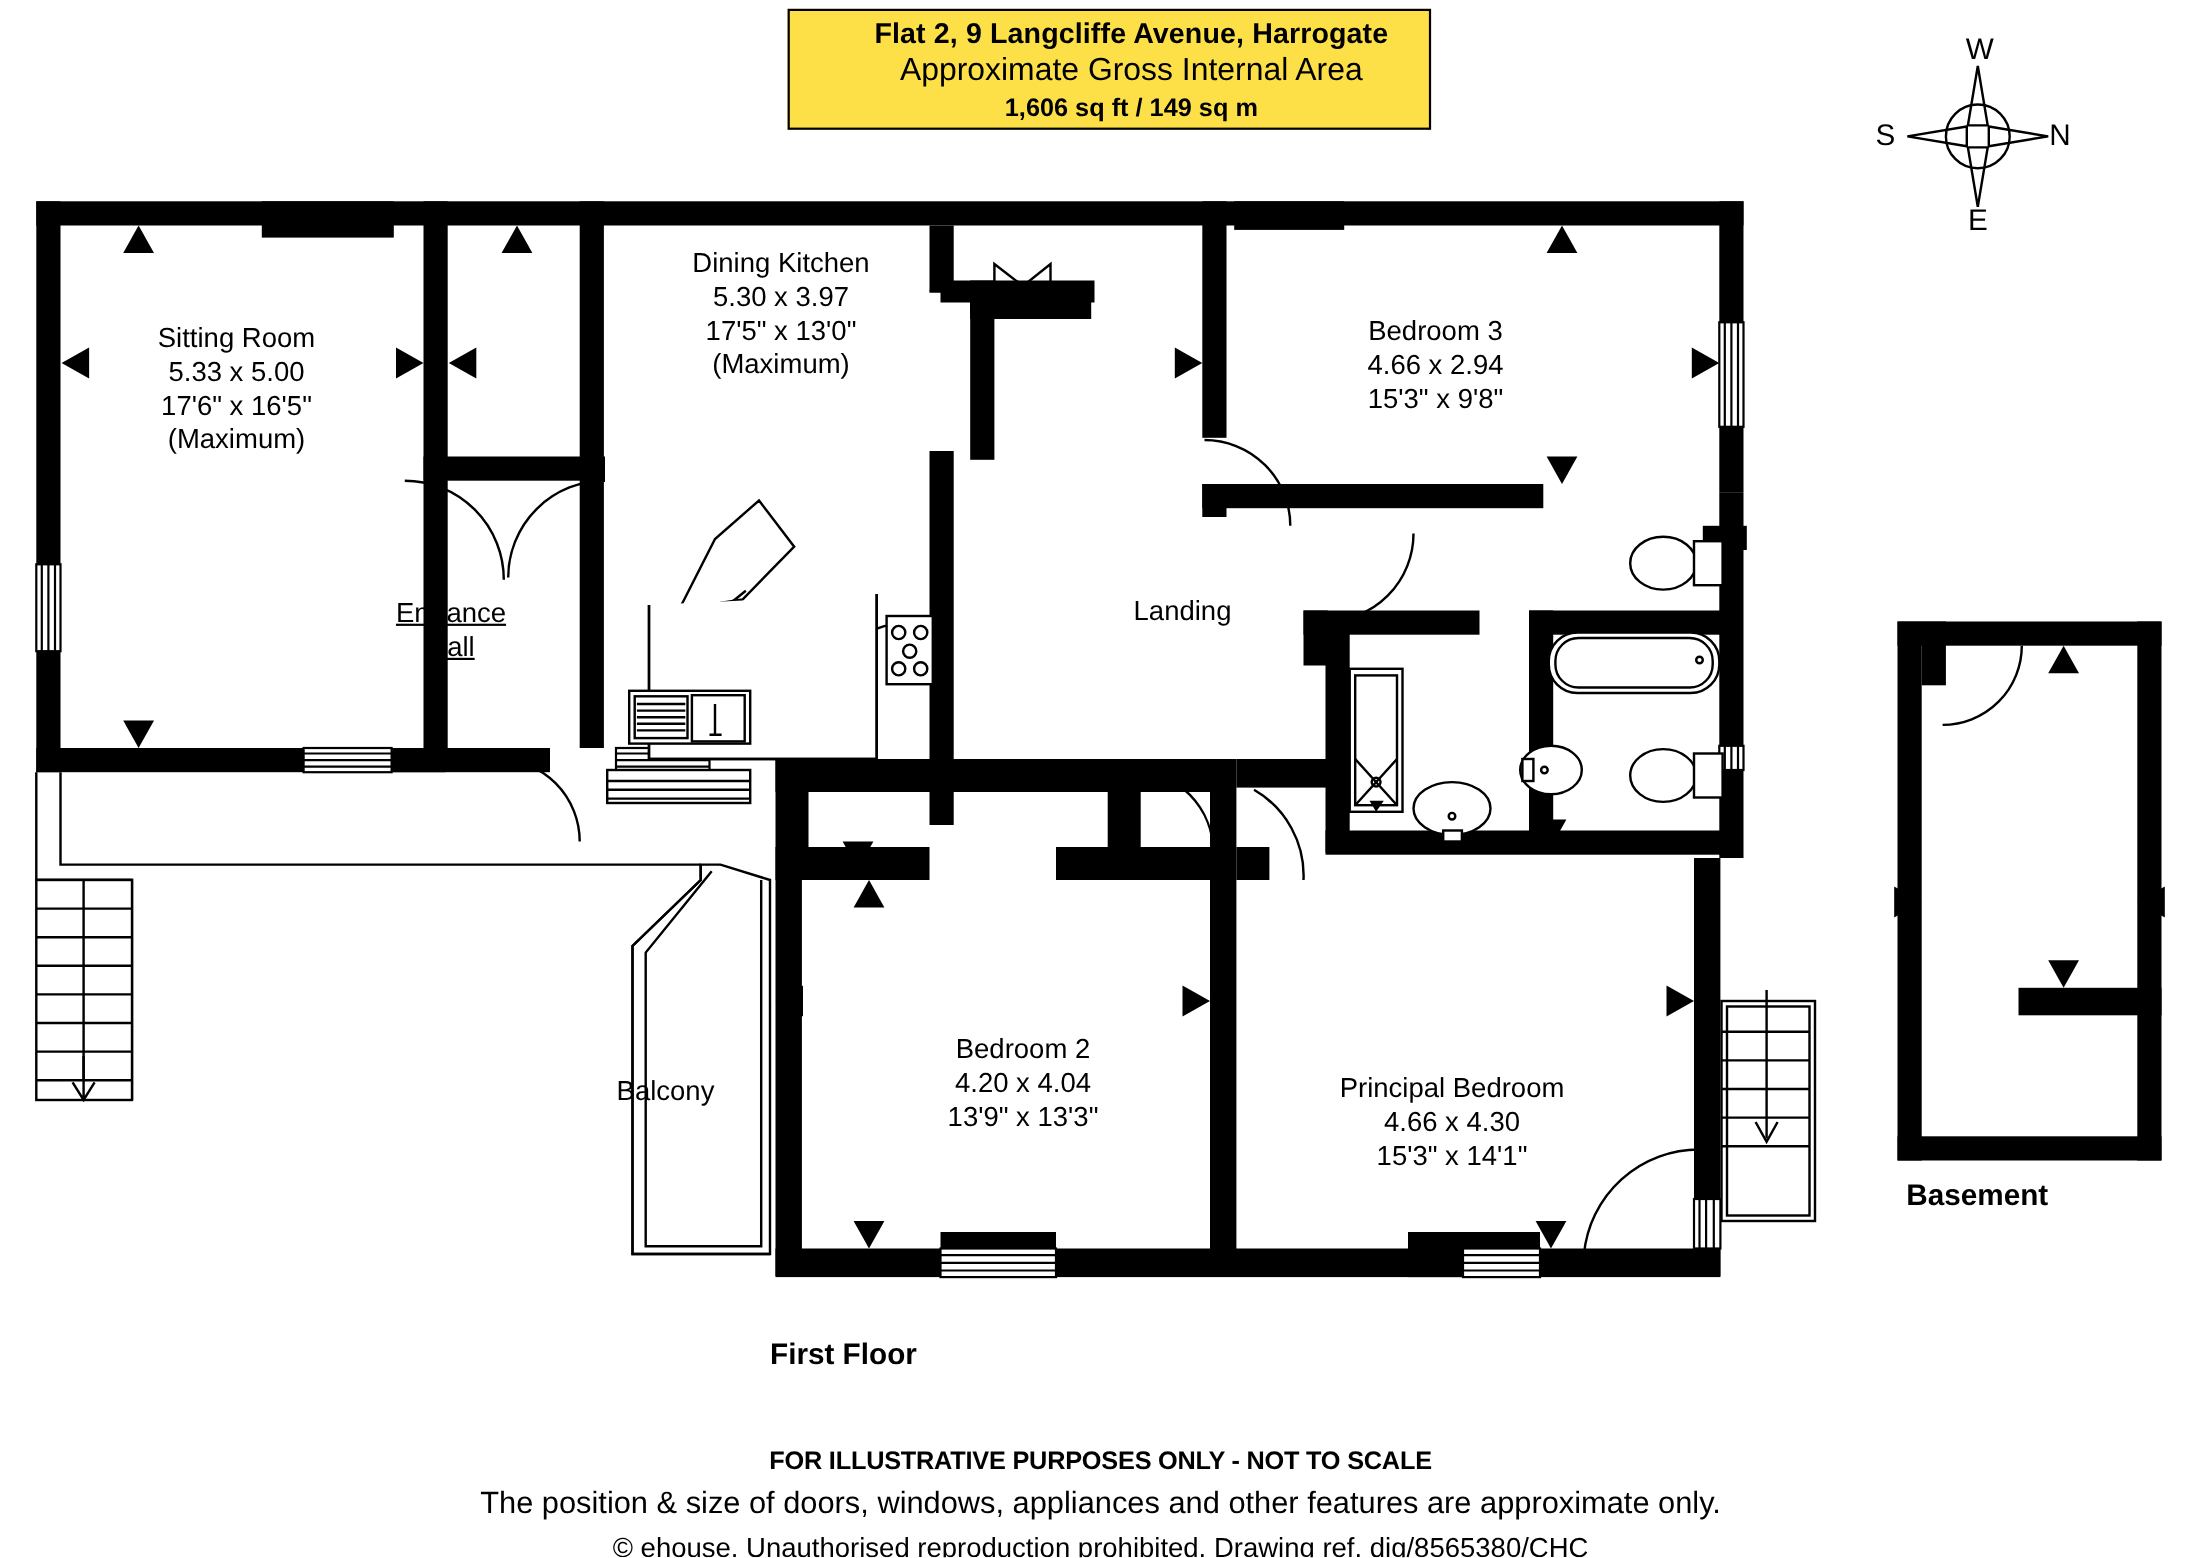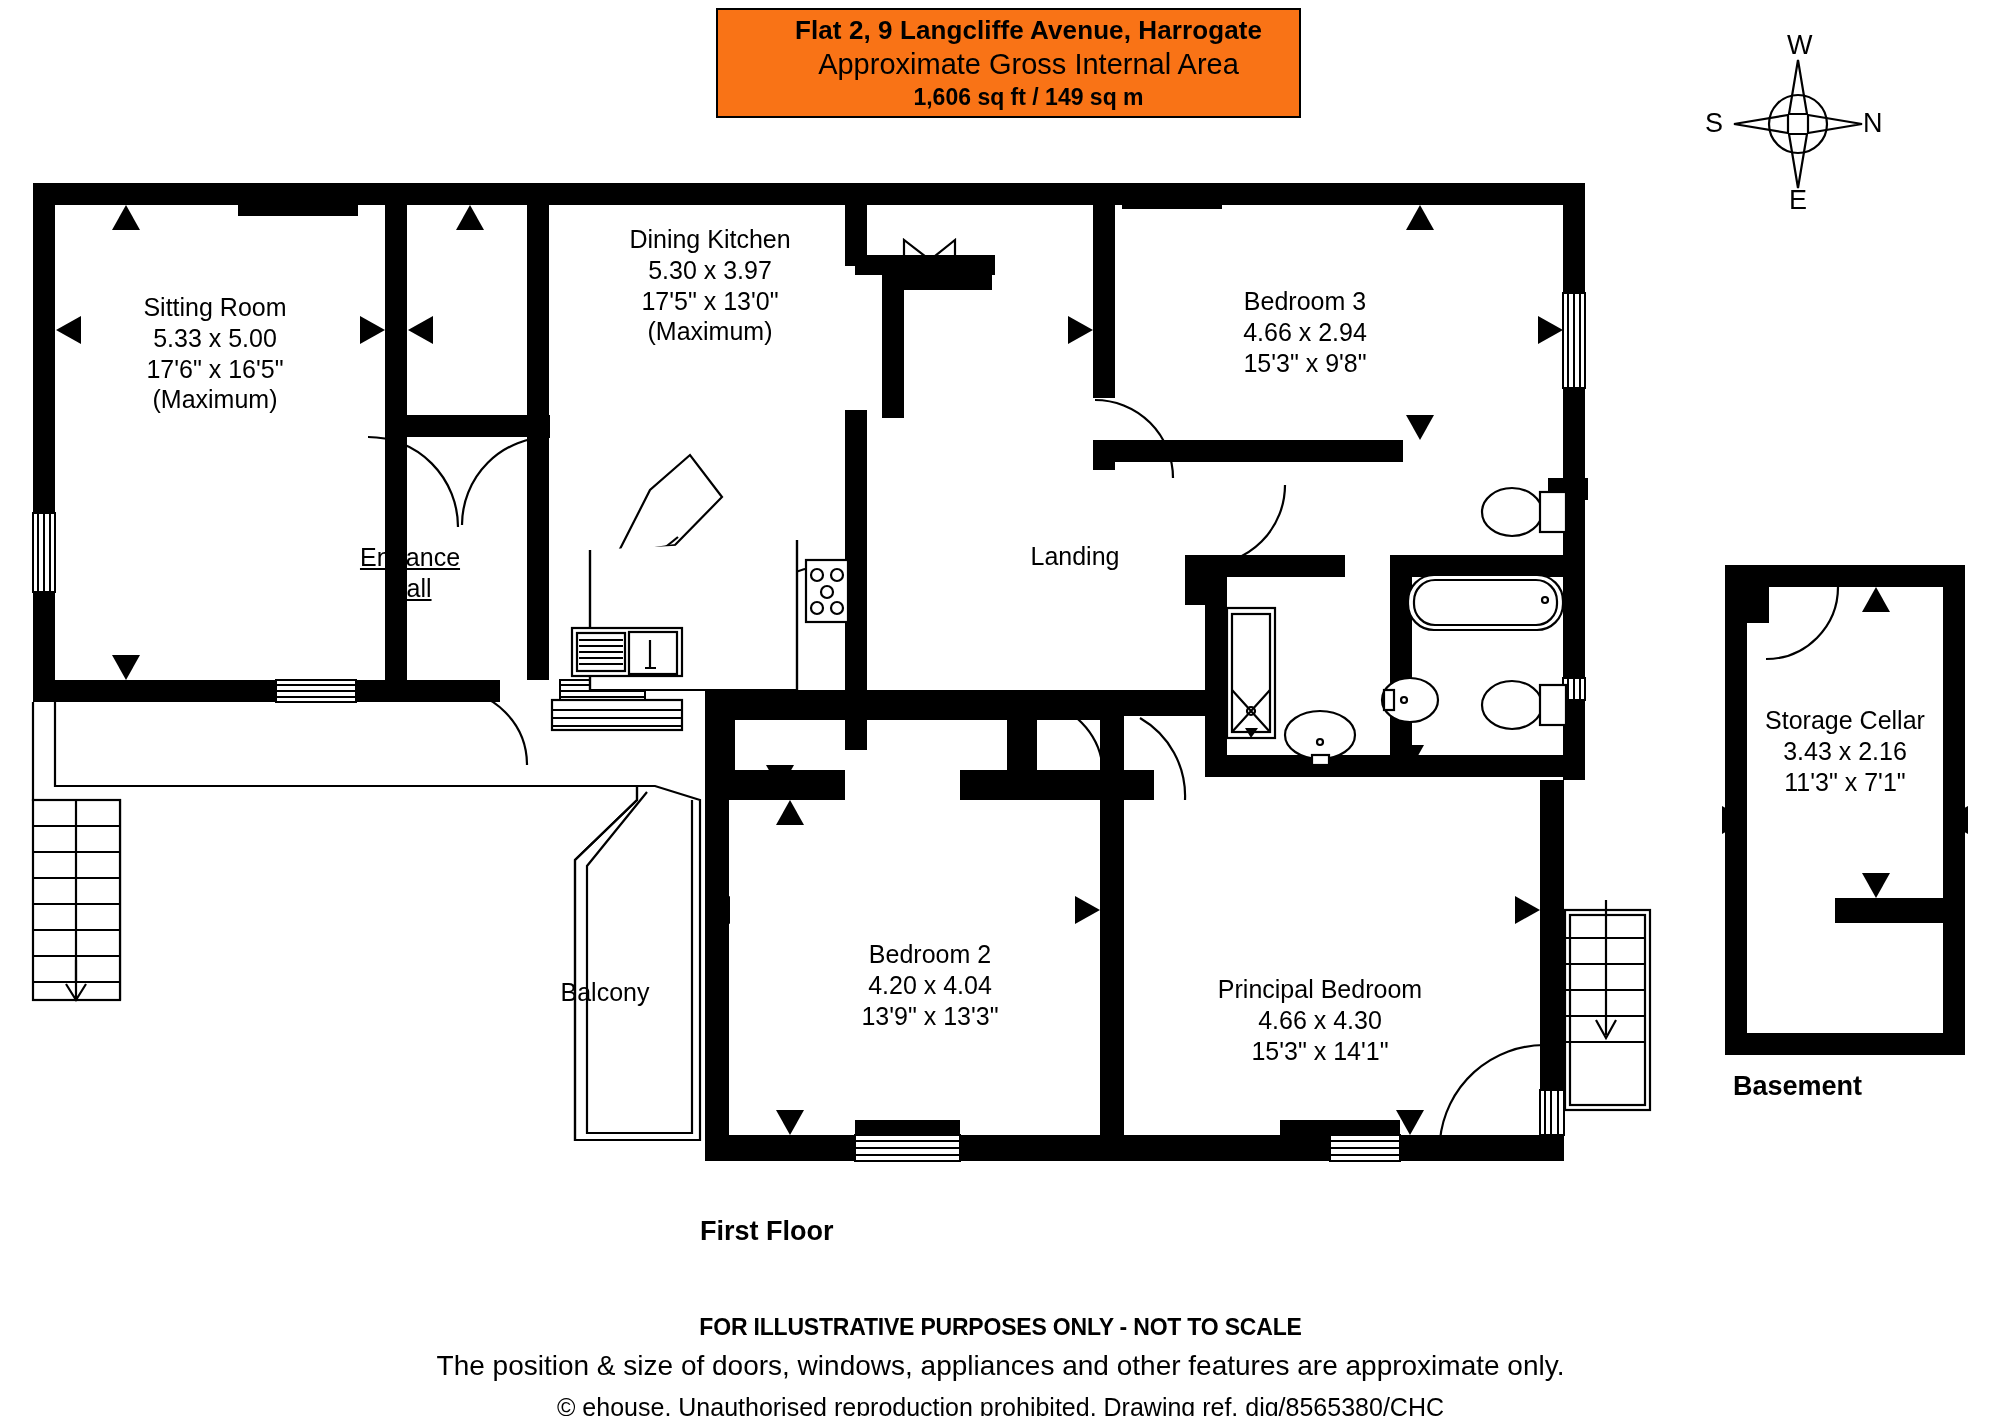--- a/index.html
+++ b/index.html
@@ -2,21 +2,21 @@
 <html><head>
 <meta charset="utf-8">
 <style>
   html,body{margin:0;padding:0;background:#ffffff;}
   body{width:2001px;height:1416px;font-family:"Liberation Sans",sans-serif;color:#000;}
   #stage{position:relative;width:2001px;height:1416px;overflow:hidden;background:#fff;}
 
   
   #title-block{
     position:absolute; left:716px; top:8px; width:585px; height:110px;
-    border:2px solid #000; background:#f97316;
+    border:2px solid #000; background:#fde047;
     display:flex; flex-direction:column; align-items:center; justify-content:center;
     box-sizing:border-box;
     padding-left:40px;
   }
   #title-block .t1{font-size:26px;font-weight:bold;letter-spacing:.1px;line-height:1.22;}
   #title-block .t2{font-size:29px;font-weight:normal;line-height:1.25;}
   #title-block .t3{font-size:23px;font-weight:bold;line-height:1.25;}
 
   
   #compass{position:absolute;left:1703px;top:32px;width:190px;height:185px;}
@@ -395,25 +395,20 @@
     <span class="dm">4.20 x 4.04</span>
     <span class="dm">13'9" x 13'3"</span>
   </div>
 
   <div class="room-label" style="left:1165px;top:930px;width:310px;margin-top:44px;">
     <span class="nm">Principal Bedroom</span>
     <span class="dm">4.66 x 4.30</span>
     <span class="dm">15'3" x 14'1"</span>
   </div>
 
-  <div class="room-label" style="left:1690px;top:705px;width:310px;">
-    <span class="nm">Storage Cellar</span>
-    <span class="dm">3.43 x 2.16</span>
-    <span class="dm">11'3" x 7'1"</span>
-  </div>
 
   <div class="room-label" style="left:330px;top:542px;width:160px;text-decoration:underline;">
     <span class="nm">Entrance</span>
     <span class="nm">Hall</span>
   </div>
 
   <div class="room-label" style="left:980px;top:541px;width:190px;">
     <span class="nm">Landing</span>
   </div>
 

